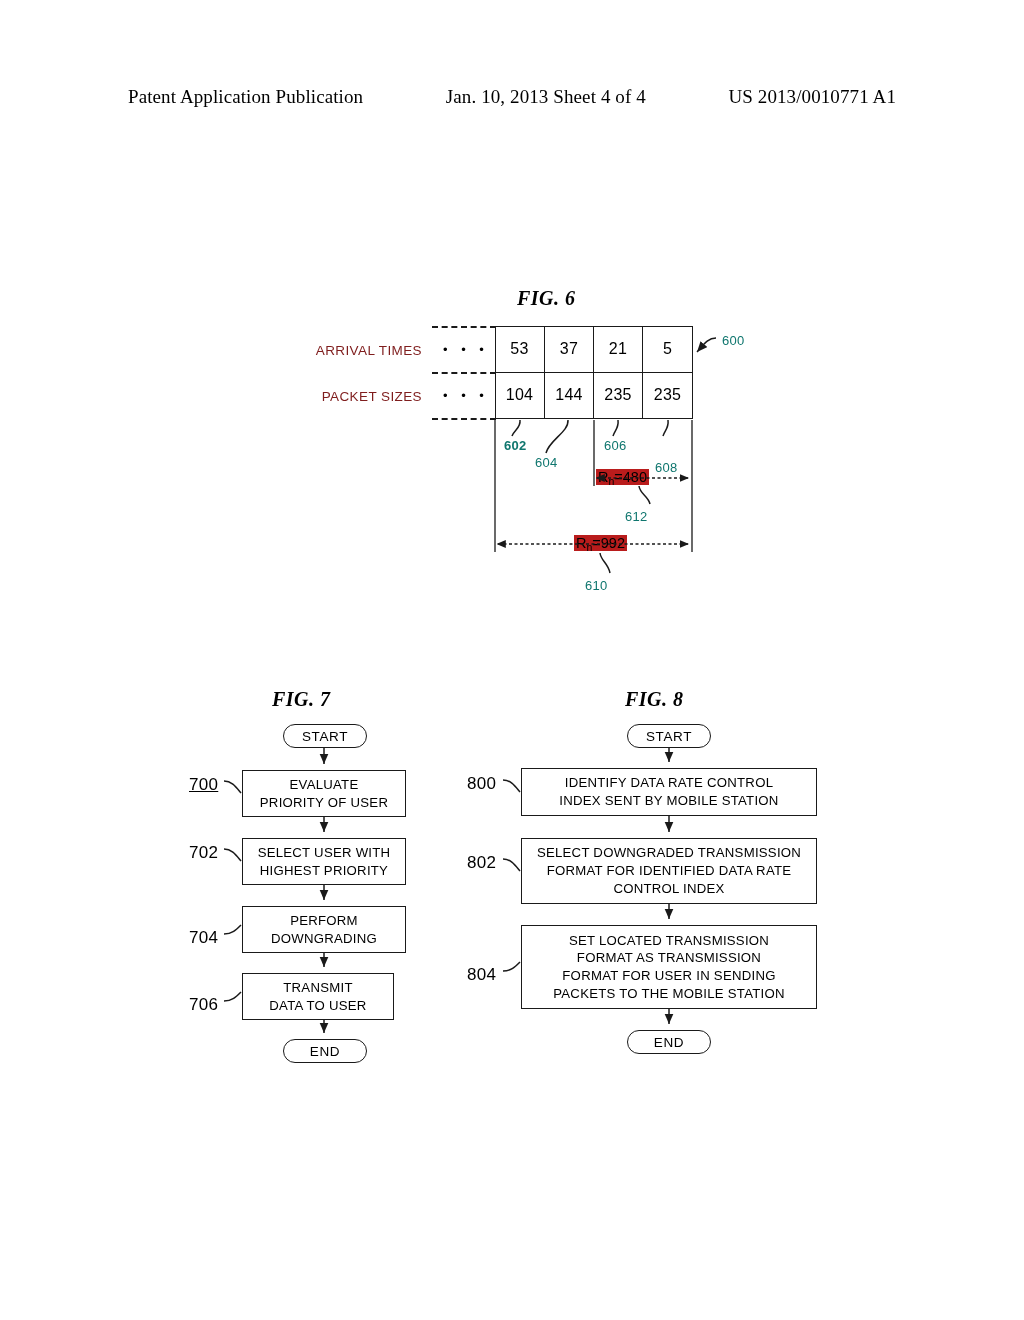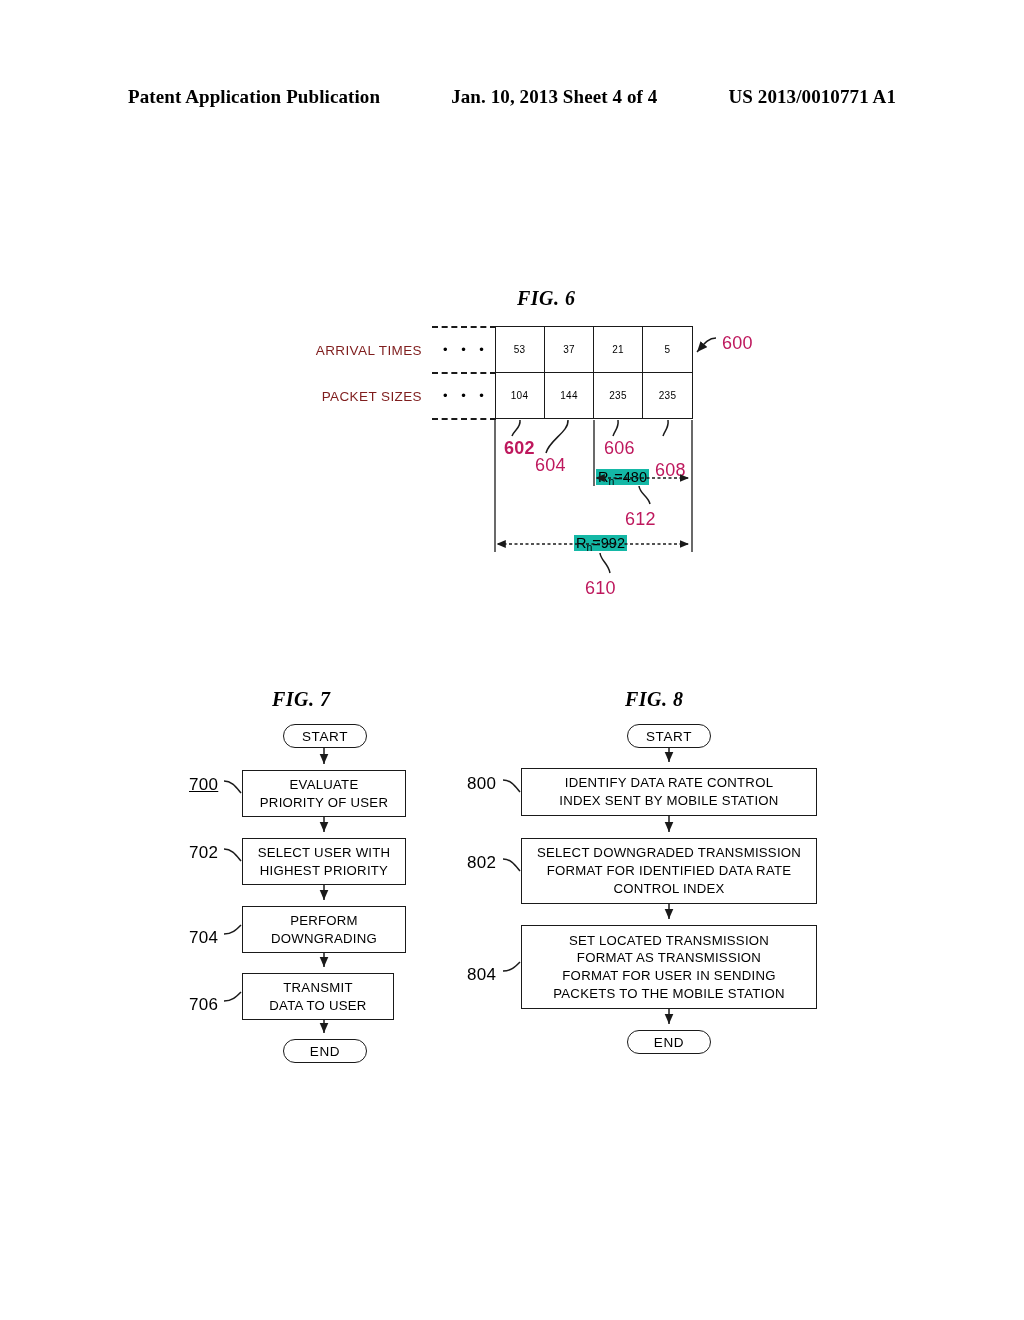--- a/index.html
+++ b/index.html
@@ -19,21 +19,21 @@
   
   .page-header {
     position: absolute;
     top: 86px;
     left: 128px;
     width: 768px;
     display: flex;
     justify-content: space-between;
     align-items: baseline;
     font-family: "Liberation Serif", serif;
-    font-weight: bold;
+    font-weight: normal;
     font-size: 19px;
     letter-spacing: 0.1px;
     white-space: nowrap;
   }
   .page-header .hdr-mid { margin-left: 18px; }
   .page-header .hdr-right { margin-left: 18px; }
 
   
   .fig-title {
     position: absolute;
@@ -60,49 +60,49 @@
     white-space: nowrap;
   }
 
   .f6-cell {
     position: absolute;
     border-right: 1.6px solid #1a1a1a;
     box-sizing: border-box;
     display: flex;
     align-items: center;
     justify-content: center;
-    font-size: 10px;
+    font-size: 16px;
     letter-spacing: 0.3px;
   }
   .f6-hline {
     position: absolute;
     border-top: 1.6px solid #1a1a1a;
   }
   .f6-vline {
     position: absolute;
     border-left: 1.6px solid #1a1a1a;
   }
   .f6-dashline {
     position: absolute;
     border-top: 2.4px dashed #1a1a1a;
   }
 
   .ref {
     position: absolute;
-    font-size: 18px;
+    font-size: 13px;
     letter-spacing: 0.3px;
     white-space: nowrap;
-    color: #be185d;
+    color: #0f766e;
   }
 
   .dimlabel {
     position: absolute;
     font-size: 14.5px;
     white-space: nowrap;
-    background: #14b8a6;
+    background: #b91c1c;
     padding: 0 2px;
   }
   .dimlabel sub {
     font-size: 10.5px;
     vertical-align: baseline;
     position: relative;
     top: 3px;
   }
 
   

